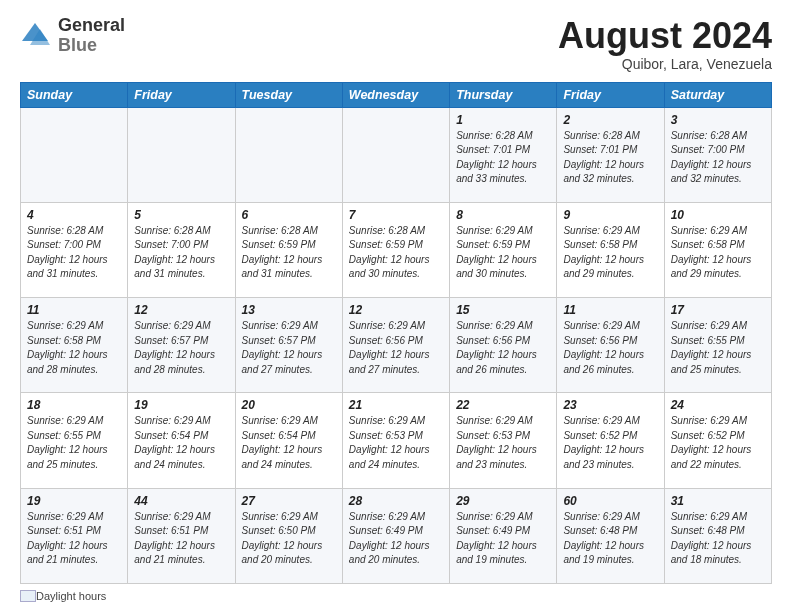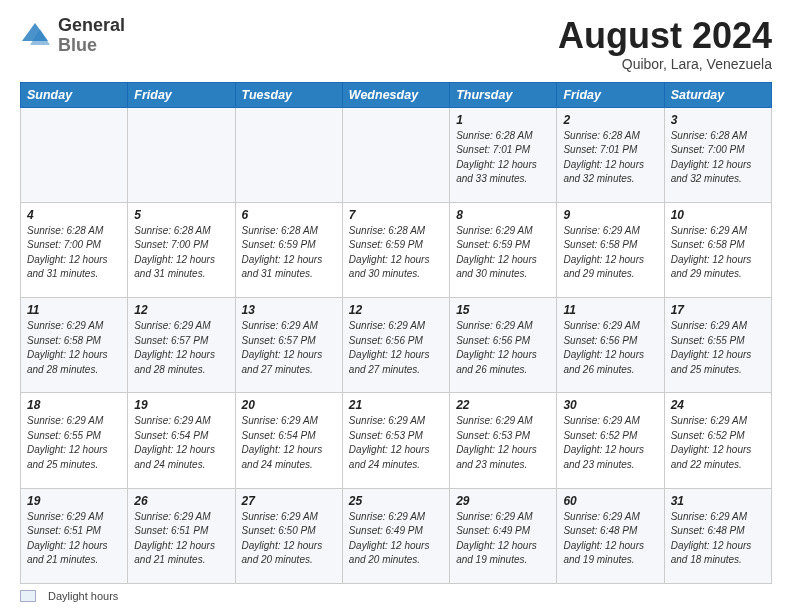--- a/index.html
+++ b/index.html
@@ -94,21 +94,21 @@
       color: #333;
       line-height: 1.45;
     }
     .empty-cell {
       background-color: #f5f7fa !important;
     }
     .footer {
       margin-top: 6px;
       display: flex;
       align-items: center;
-      gap: 12px;
+      gap: 0;
       font-size: 11px;
       color: #444;
     }
     .legend-box {
       width: 16px;
       height: 12px;
       background: #e8f0f8;
       border: 1px solid #aac;
       display: inline-block;
     }
@@ -306,21 +306,21 @@
 and 24 minutes.</div>
           </td>
           <td>
             <span class="day-num">22</span>
             <div class="day-info" style="white-space: pre-line;">Sunrise: 6:29 AM
 Sunset: 6:53 PM
 Daylight: 12 hours
 and 23 minutes.</div>
           </td>
           <td>
-            <span class="day-num">30</span>
+            <span class="day-num">23</span>
             <div class="day-info" style="white-space: pre-line;">Sunrise: 6:29 AM
 Sunset: 6:52 PM
 Daylight: 12 hours
 and 23 minutes.</div>
           </td>
           <td>
             <span class="day-num">24</span>
             <div class="day-info" style="white-space: pre-line;">Sunrise: 6:29 AM
 Sunset: 6:52 PM
 Daylight: 12 hours
@@ -329,35 +329,35 @@
         </tr>
         <tr>
           <td>
             <span class="day-num">19</span>
             <div class="day-info" style="white-space: pre-line;">Sunrise: 6:29 AM
 Sunset: 6:51 PM
 Daylight: 12 hours
 and 21 minutes.</div>
           </td>
           <td>
-            <span class="day-num">26</span>
+            <span class="day-num">44</span>
             <div class="day-info" style="white-space: pre-line;">Sunrise: 6:29 AM
 Sunset: 6:51 PM
 Daylight: 12 hours
 and 21 minutes.</div>
           </td>
           <td>
             <span class="day-num">27</span>
             <div class="day-info" style="white-space: pre-line;">Sunrise: 6:29 AM
 Sunset: 6:50 PM
 Daylight: 12 hours
 and 20 minutes.</div>
           </td>
           <td>
-            <span class="day-num">25</span>
+            <span class="day-num">28</span>
             <div class="day-info" style="white-space: pre-line;">Sunrise: 6:29 AM
 Sunset: 6:49 PM
 Daylight: 12 hours
 and 20 minutes.</div>
           </td>
           <td>
             <span class="day-num">29</span>
             <div class="day-info" style="white-space: pre-line;">Sunrise: 6:29 AM
 Sunset: 6:49 PM
 Daylight: 12 hours

